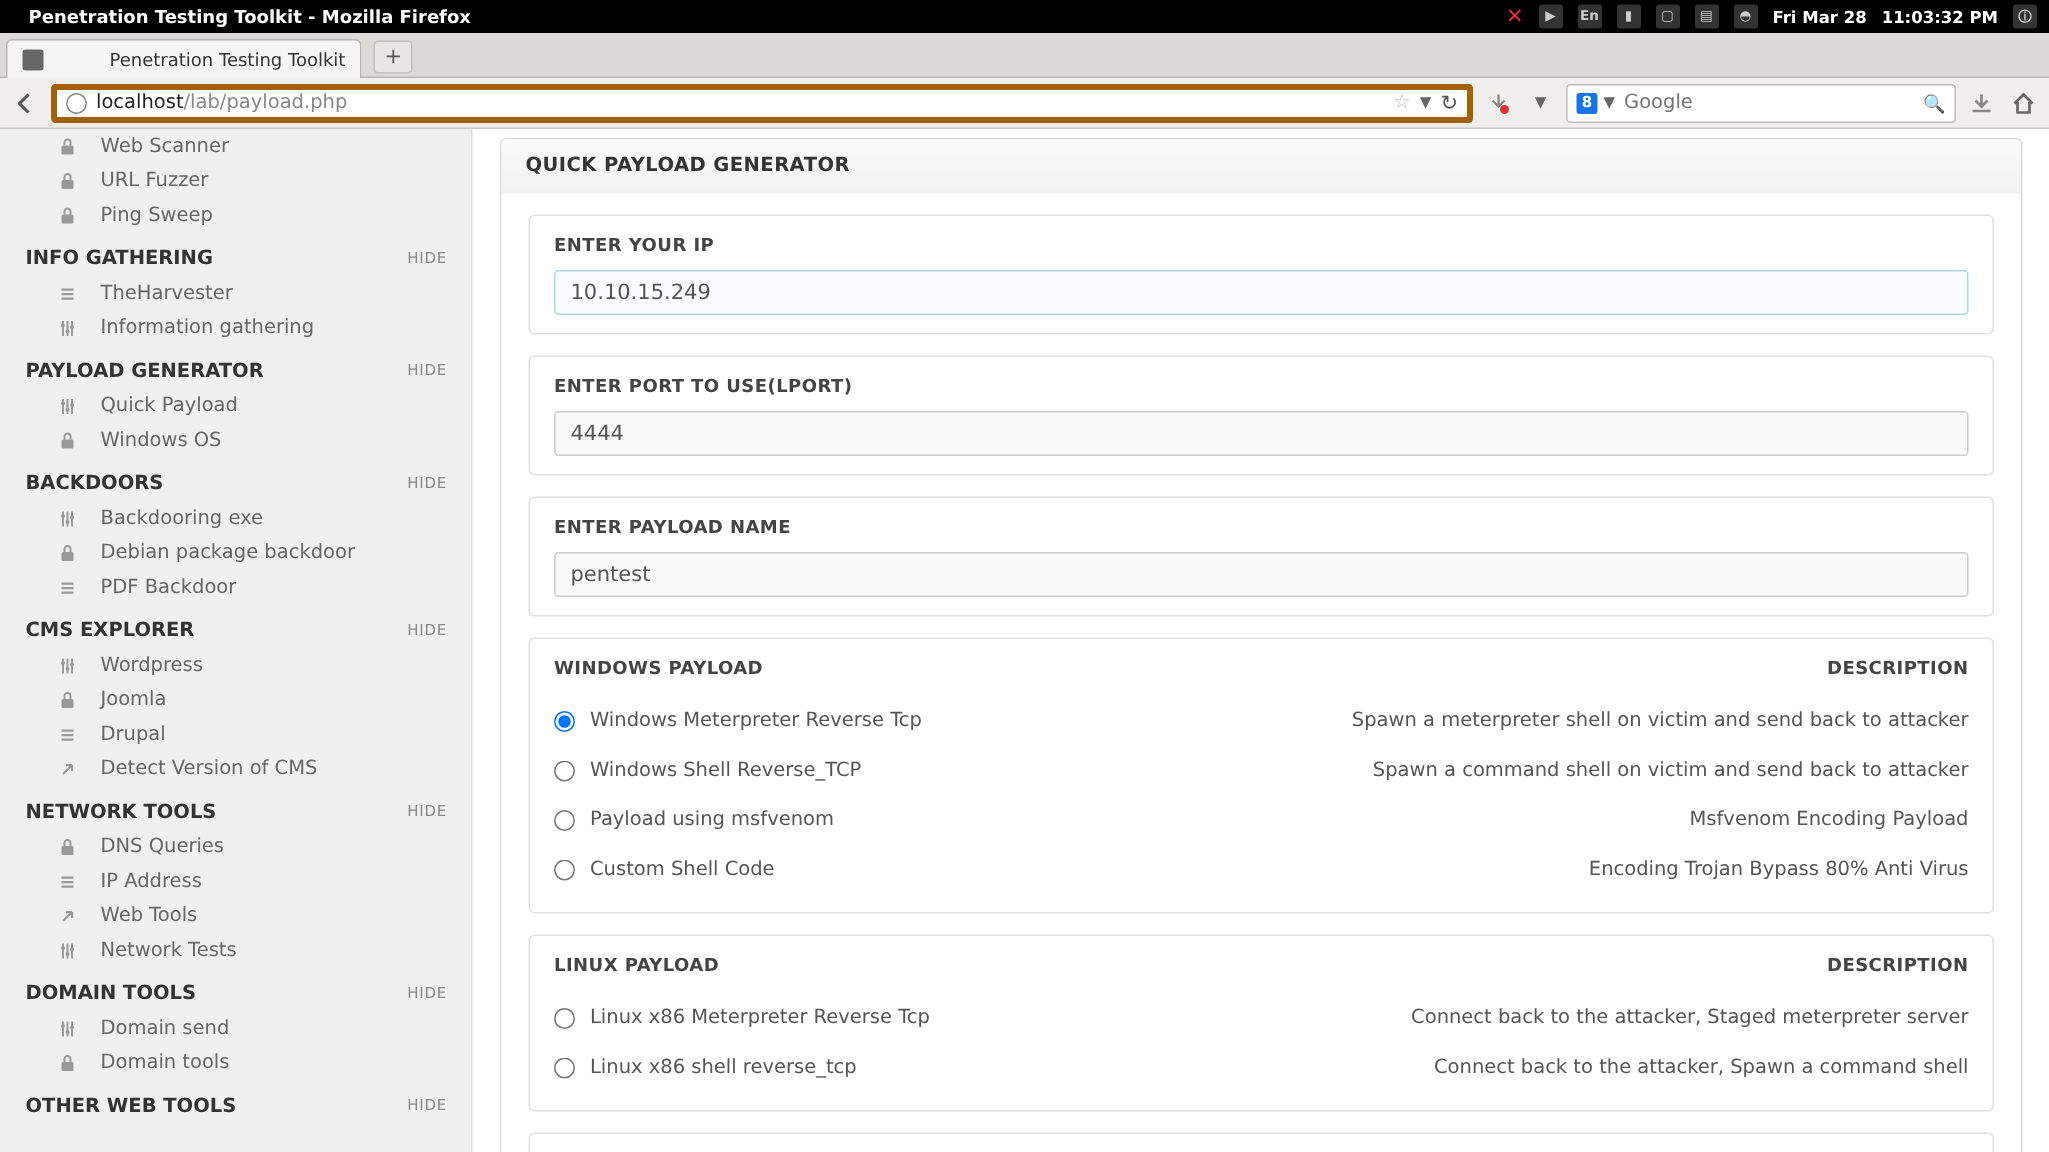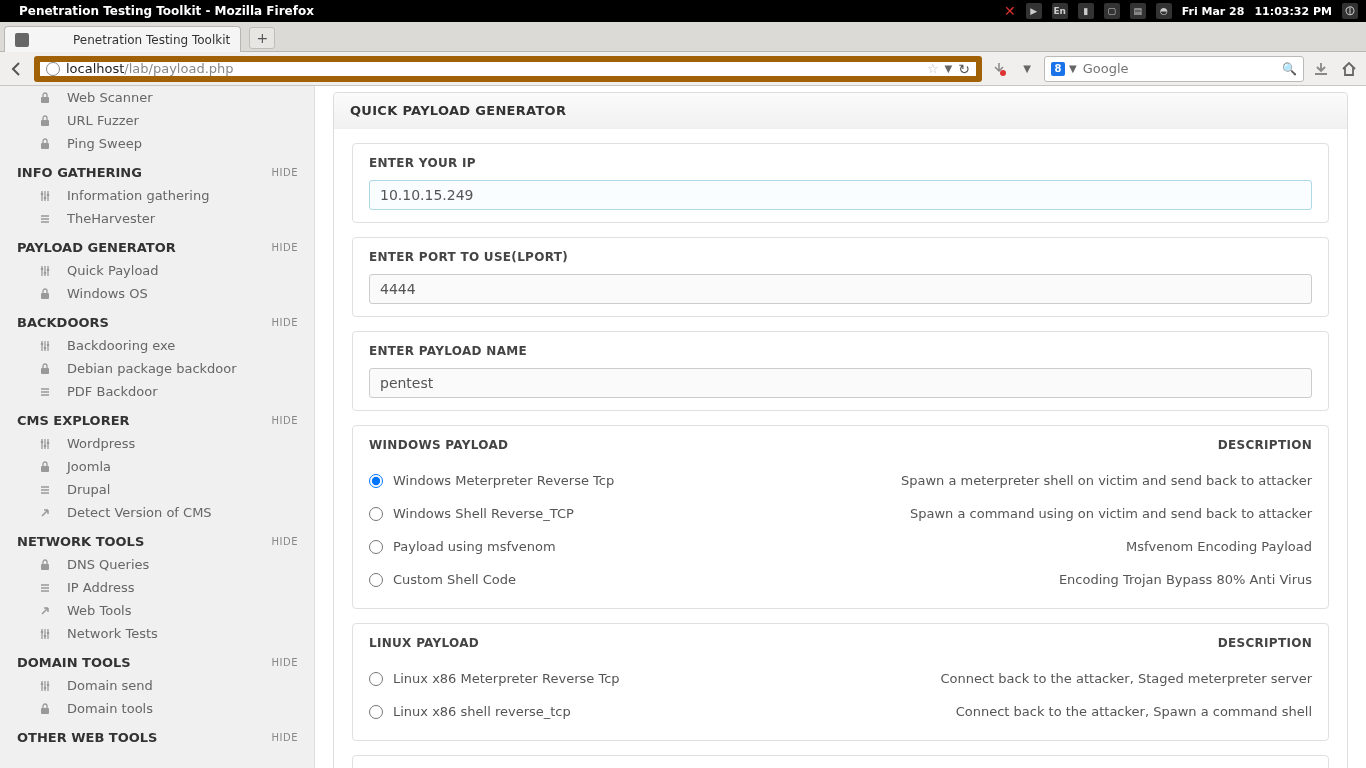--- a/index.html
+++ b/index.html
@@ -15,21 +15,21 @@
 
 
 .tabstrip { background: #dcdad7; height: 30px; display: flex; align-items: flex-end; border-bottom: 1px solid #b8b6b3; }
 .tab { background: #f5f5f5; border: 1px solid #b8b6b3; border-bottom: none; border-radius: 4px 4px 0 0; height: 26px; display: flex; align-items: center; padding: 0 10px; font-size: 12px; color: #333; margin-left: 4px; margin-bottom: -1px; max-width: 240px; gap: 38px; }
 .tab .favicon { width: 14px; height: 14px; background: #666; border-radius: 2px; margin-right: 6px; flex-shrink: 0; }
 .newtab { width: 26px; height: 22px; background: #e8e6e3; border: 1px solid #c0beba; border-radius: 3px; display: flex; align-items: center; justify-content: center; margin-left: 8px; margin-bottom: 2px; color: #555; font-size: 14px; }
 
 
 .toolbar { background: #f1efed; height: 34px; display: flex; align-items: center; padding: 0 6px; gap: 6px; border-bottom: 1px solid #c8c6c3; }
 .navbtn { width: 22px; height: 22px; display: flex; align-items: center; justify-content: center; color: #555; font-size: 18px; }
-.urlbox { flex: 1; height: 26px; border: 6px solid #a16207; background: #fff; border-radius: 3px; display: flex; align-items: center; padding: 0 6px; font-size: 13px; color: #333; }
+.urlbox { flex: 1; height: 26px; border: 4px solid #a16207; background: #fff; border-radius: 3px; display: flex; align-items: center; padding: 0 6px; font-size: 13px; color: #333; }
 .urlbox .globe { width: 14px; height: 14px; border: 1px solid #888; border-radius: 50%; margin-right: 6px; flex-shrink: 0; }
 .urlbox .host { color: #222; }
 .urlbox .path { color: #888; }
 .urlbox .spacer { flex: 1; }
 .urlbox .star { color: #bbb; margin: 0 4px; }
 .urlbox .drop { color: #666; font-size: 10px; margin: 0 2px; }
 .urlbox .reload { color: #555; margin-left: 4px; font-size: 14px; }
 .tbicon { width: 22px; height: 22px; display: flex; align-items: center; justify-content: center; color: #555; }
 .searchbox { width: 260px; height: 26px; border: 1px solid #bcbab6; background: #fff; border-radius: 3px; display: flex; align-items: center; padding: 0 6px; font-size: 13px; color: #888; }
 .searchbox .engine { width: 14px; height: 14px; background: #1a73e8; color: #fff; font-size: 10px; font-weight: bold; display: flex; align-items: center; justify-content: center; border-radius: 2px; margin-right: 4px; }
@@ -157,39 +157,39 @@
         </span>
         <span>Ping Sweep</span>
       </div>
       <div class="sb-section">
         <span class="sb-section-title">INFO GATHERING</span>
         <span class="sb-hide">HIDE</span>
       </div>
       <div class="sb-item">
         <span class="sb-icon">
           <svg width="12" height="12" viewBox="0 0 12 12">
-            <line x1="3" y1="1" x2="3" y2="11" stroke="#999" stroke-width="1.3"></line>
-            <line x1="6" y1="1" x2="6" y2="11" stroke="#999" stroke-width="1.3"></line>
-            <line x1="9" y1="1" x2="9" y2="11" stroke="#999" stroke-width="1.3"></line>
-            <circle cx="3" cy="4" r="1.3" fill="#999"></circle>
-            <circle cx="6" cy="8" r="1.3" fill="#999"></circle>
-            <circle cx="9" cy="5" r="1.3" fill="#999"></circle>
-          </svg>
-        </span>
-        <span>Information gathering</span>
-      </div>
-      <div class="sb-item">
-        <span class="sb-icon">
-          <svg width="12" height="12" viewBox="0 0 12 12">
             <line x1="2" y1="3" x2="10" y2="3" stroke="#999" stroke-width="1.5"></line>
             <line x1="2" y1="6" x2="10" y2="6" stroke="#999" stroke-width="1.5"></line>
             <line x1="2" y1="9" x2="10" y2="9" stroke="#999" stroke-width="1.5"></line>
           </svg>
         </span>
         <span>TheHarvester</span>
+      </div>
+      <div class="sb-item">
+        <span class="sb-icon">
+          <svg width="12" height="12" viewBox="0 0 12 12">
+            <line x1="3" y1="1" x2="3" y2="11" stroke="#999" stroke-width="1.3"></line>
+            <line x1="6" y1="1" x2="6" y2="11" stroke="#999" stroke-width="1.3"></line>
+            <line x1="9" y1="1" x2="9" y2="11" stroke="#999" stroke-width="1.3"></line>
+            <circle cx="3" cy="4" r="1.3" fill="#999"></circle>
+            <circle cx="6" cy="8" r="1.3" fill="#999"></circle>
+            <circle cx="9" cy="5" r="1.3" fill="#999"></circle>
+          </svg>
+        </span>
+        <span>Information gathering</span>
       </div>
       <div class="sb-section">
         <span class="sb-section-title">PAYLOAD GENERATOR</span>
         <span class="sb-hide">HIDE</span>
       </div>
       <div class="sb-item">
         <span class="sb-icon">
           <svg width="12" height="12" viewBox="0 0 12 12">
             <line x1="3" y1="1" x2="3" y2="11" stroke="#999" stroke-width="1.3"></line>
             <line x1="6" y1="1" x2="6" y2="11" stroke="#999" stroke-width="1.3"></line>
@@ -391,21 +391,21 @@
               <span>DESCRIPTION</span>
             </div>
             <div class="payload-row">
               <input type="radio" class="radio" name="grp0" checked="" style="">
               <span class="name">Windows Meterpreter Reverse Tcp</span>
               <span class="desc">Spawn a meterpreter shell on victim and send back to attacker</span>
             </div>
             <div class="payload-row">
               <input type="radio" class="radio" name="grp0" style="">
               <span class="name">Windows Shell Reverse_TCP</span>
-              <span class="desc">Spawn a command using on victim and send back to attacker</span>
+              <span class="desc">Spawn a command shell on victim and send back to attacker</span>
             </div>
             <div class="payload-row">
               <input type="radio" class="radio" name="grp0" style="">
               <span class="name">Payload using msfvenom</span>
               <span class="desc">Msfvenom Encoding Payload</span>
             </div>
             <div class="payload-row">
               <input type="radio" class="radio" name="grp0" style="">
               <span class="name">Custom Shell Code</span>
               <span class="desc">Encoding Trojan Bypass 80% Anti Virus</span>

